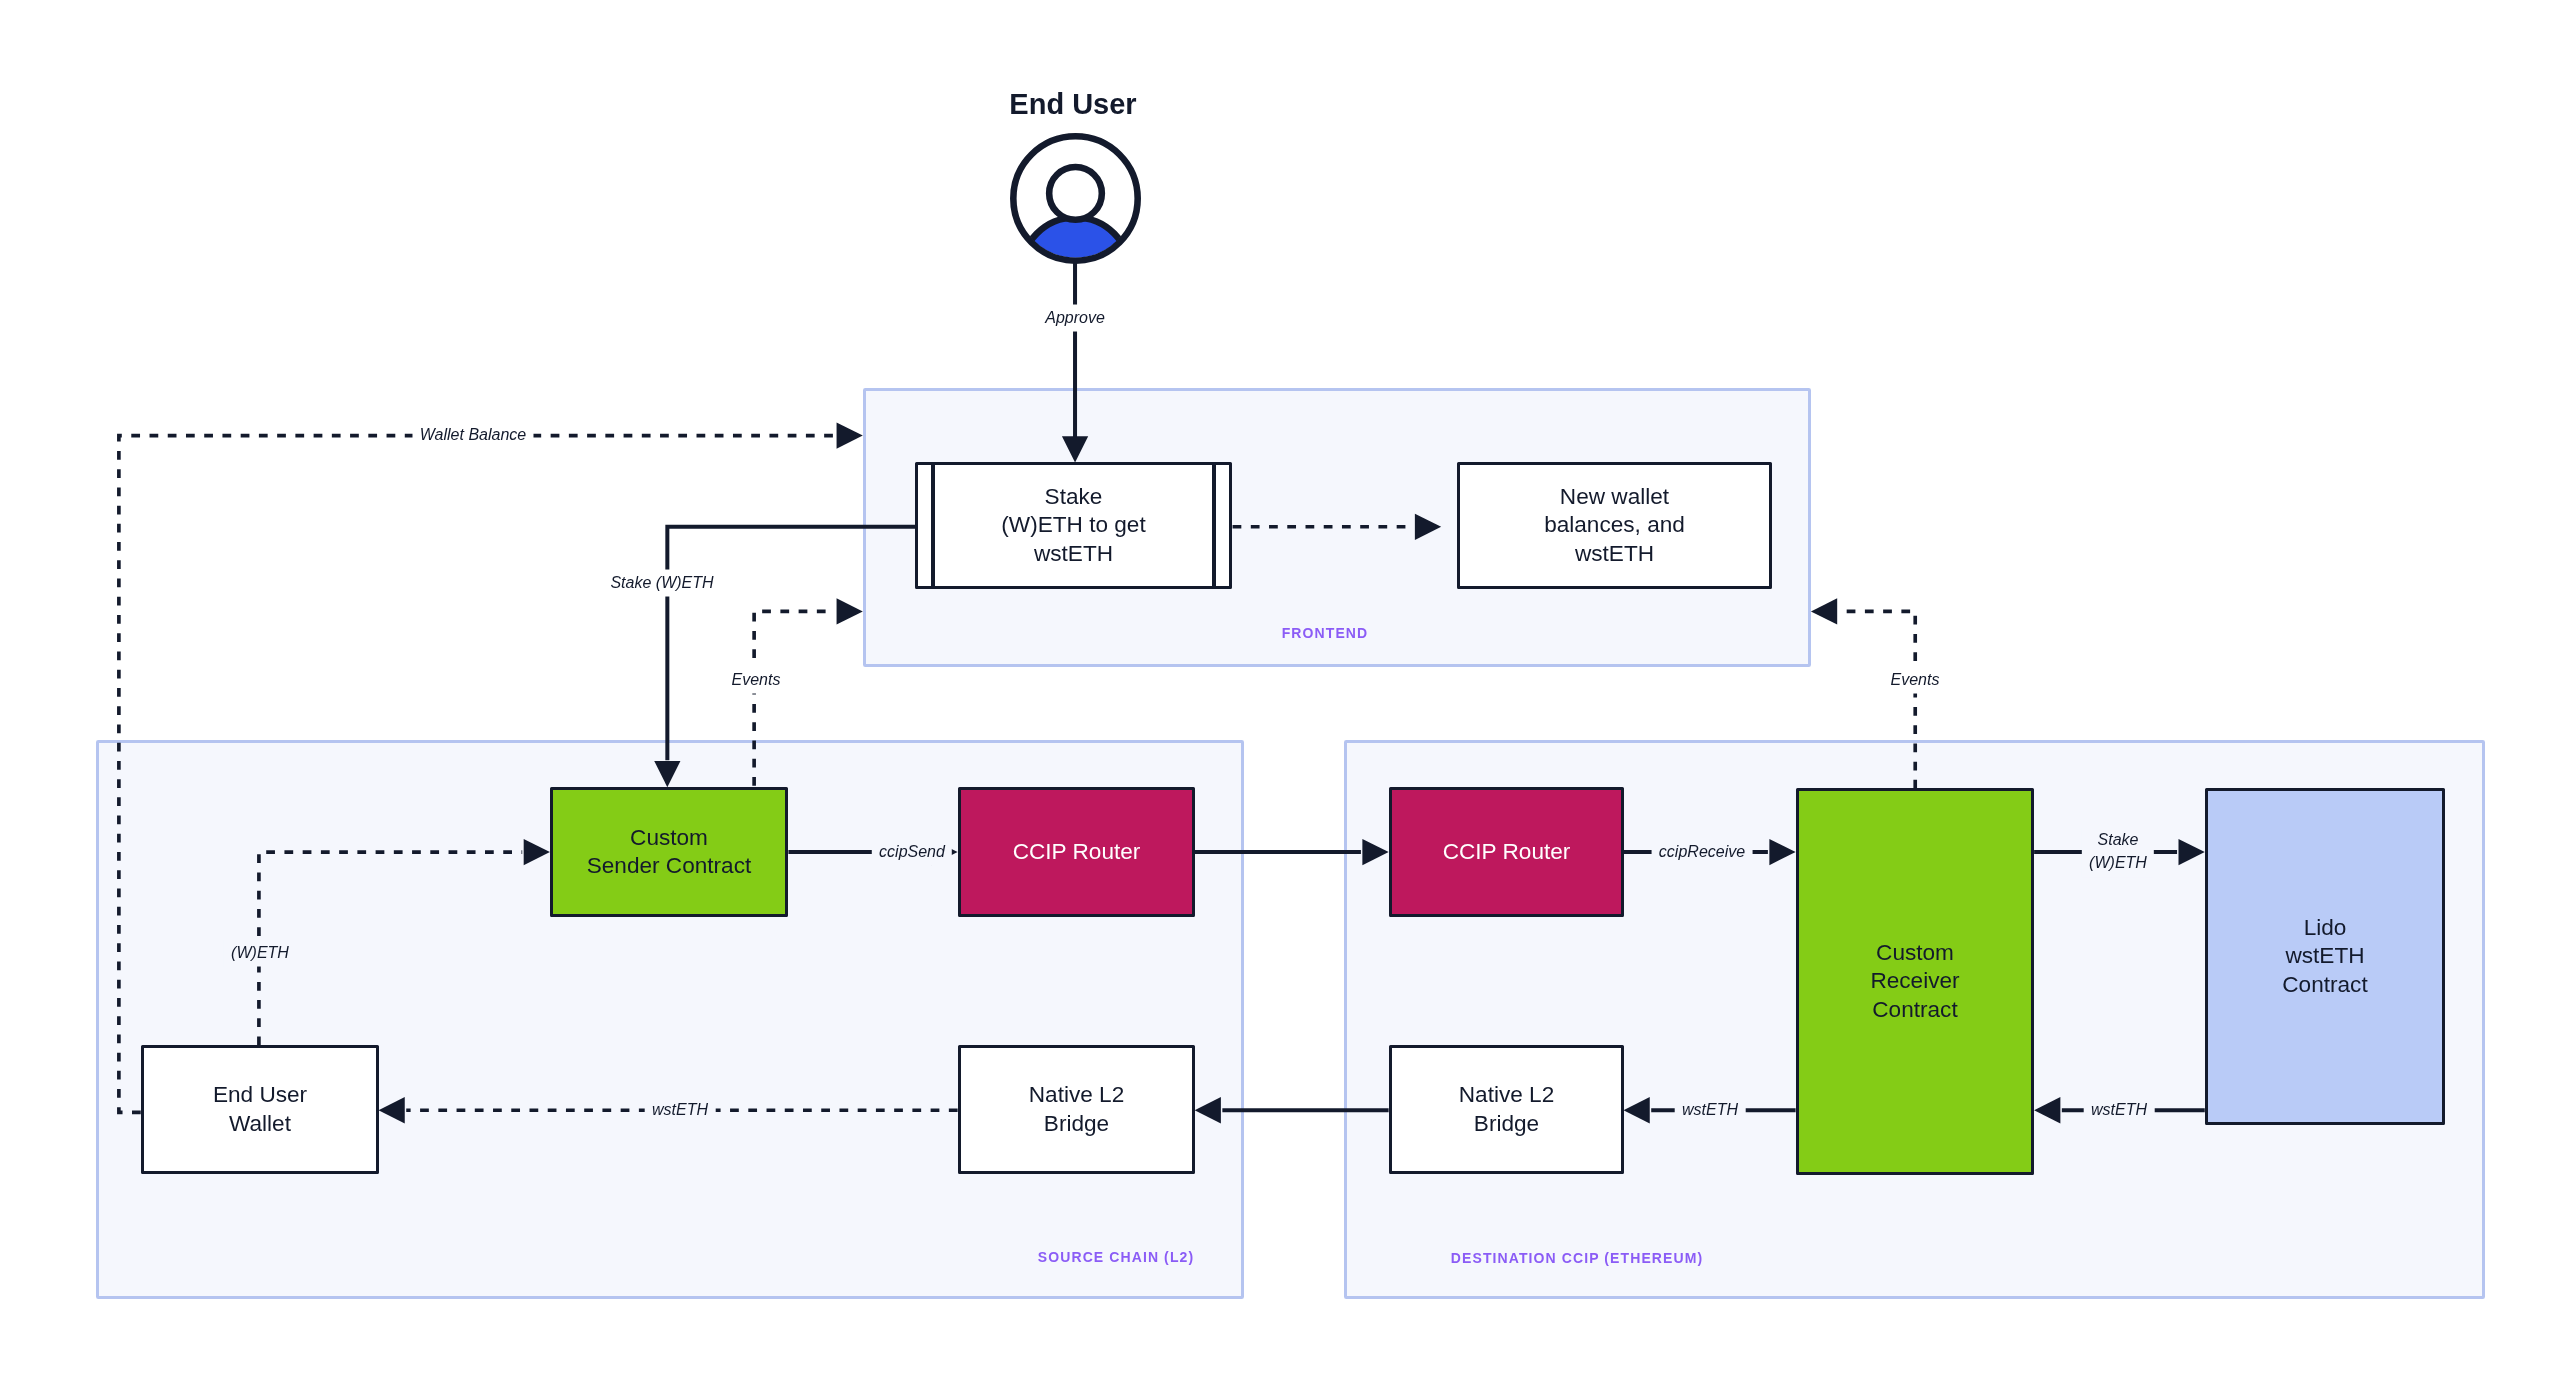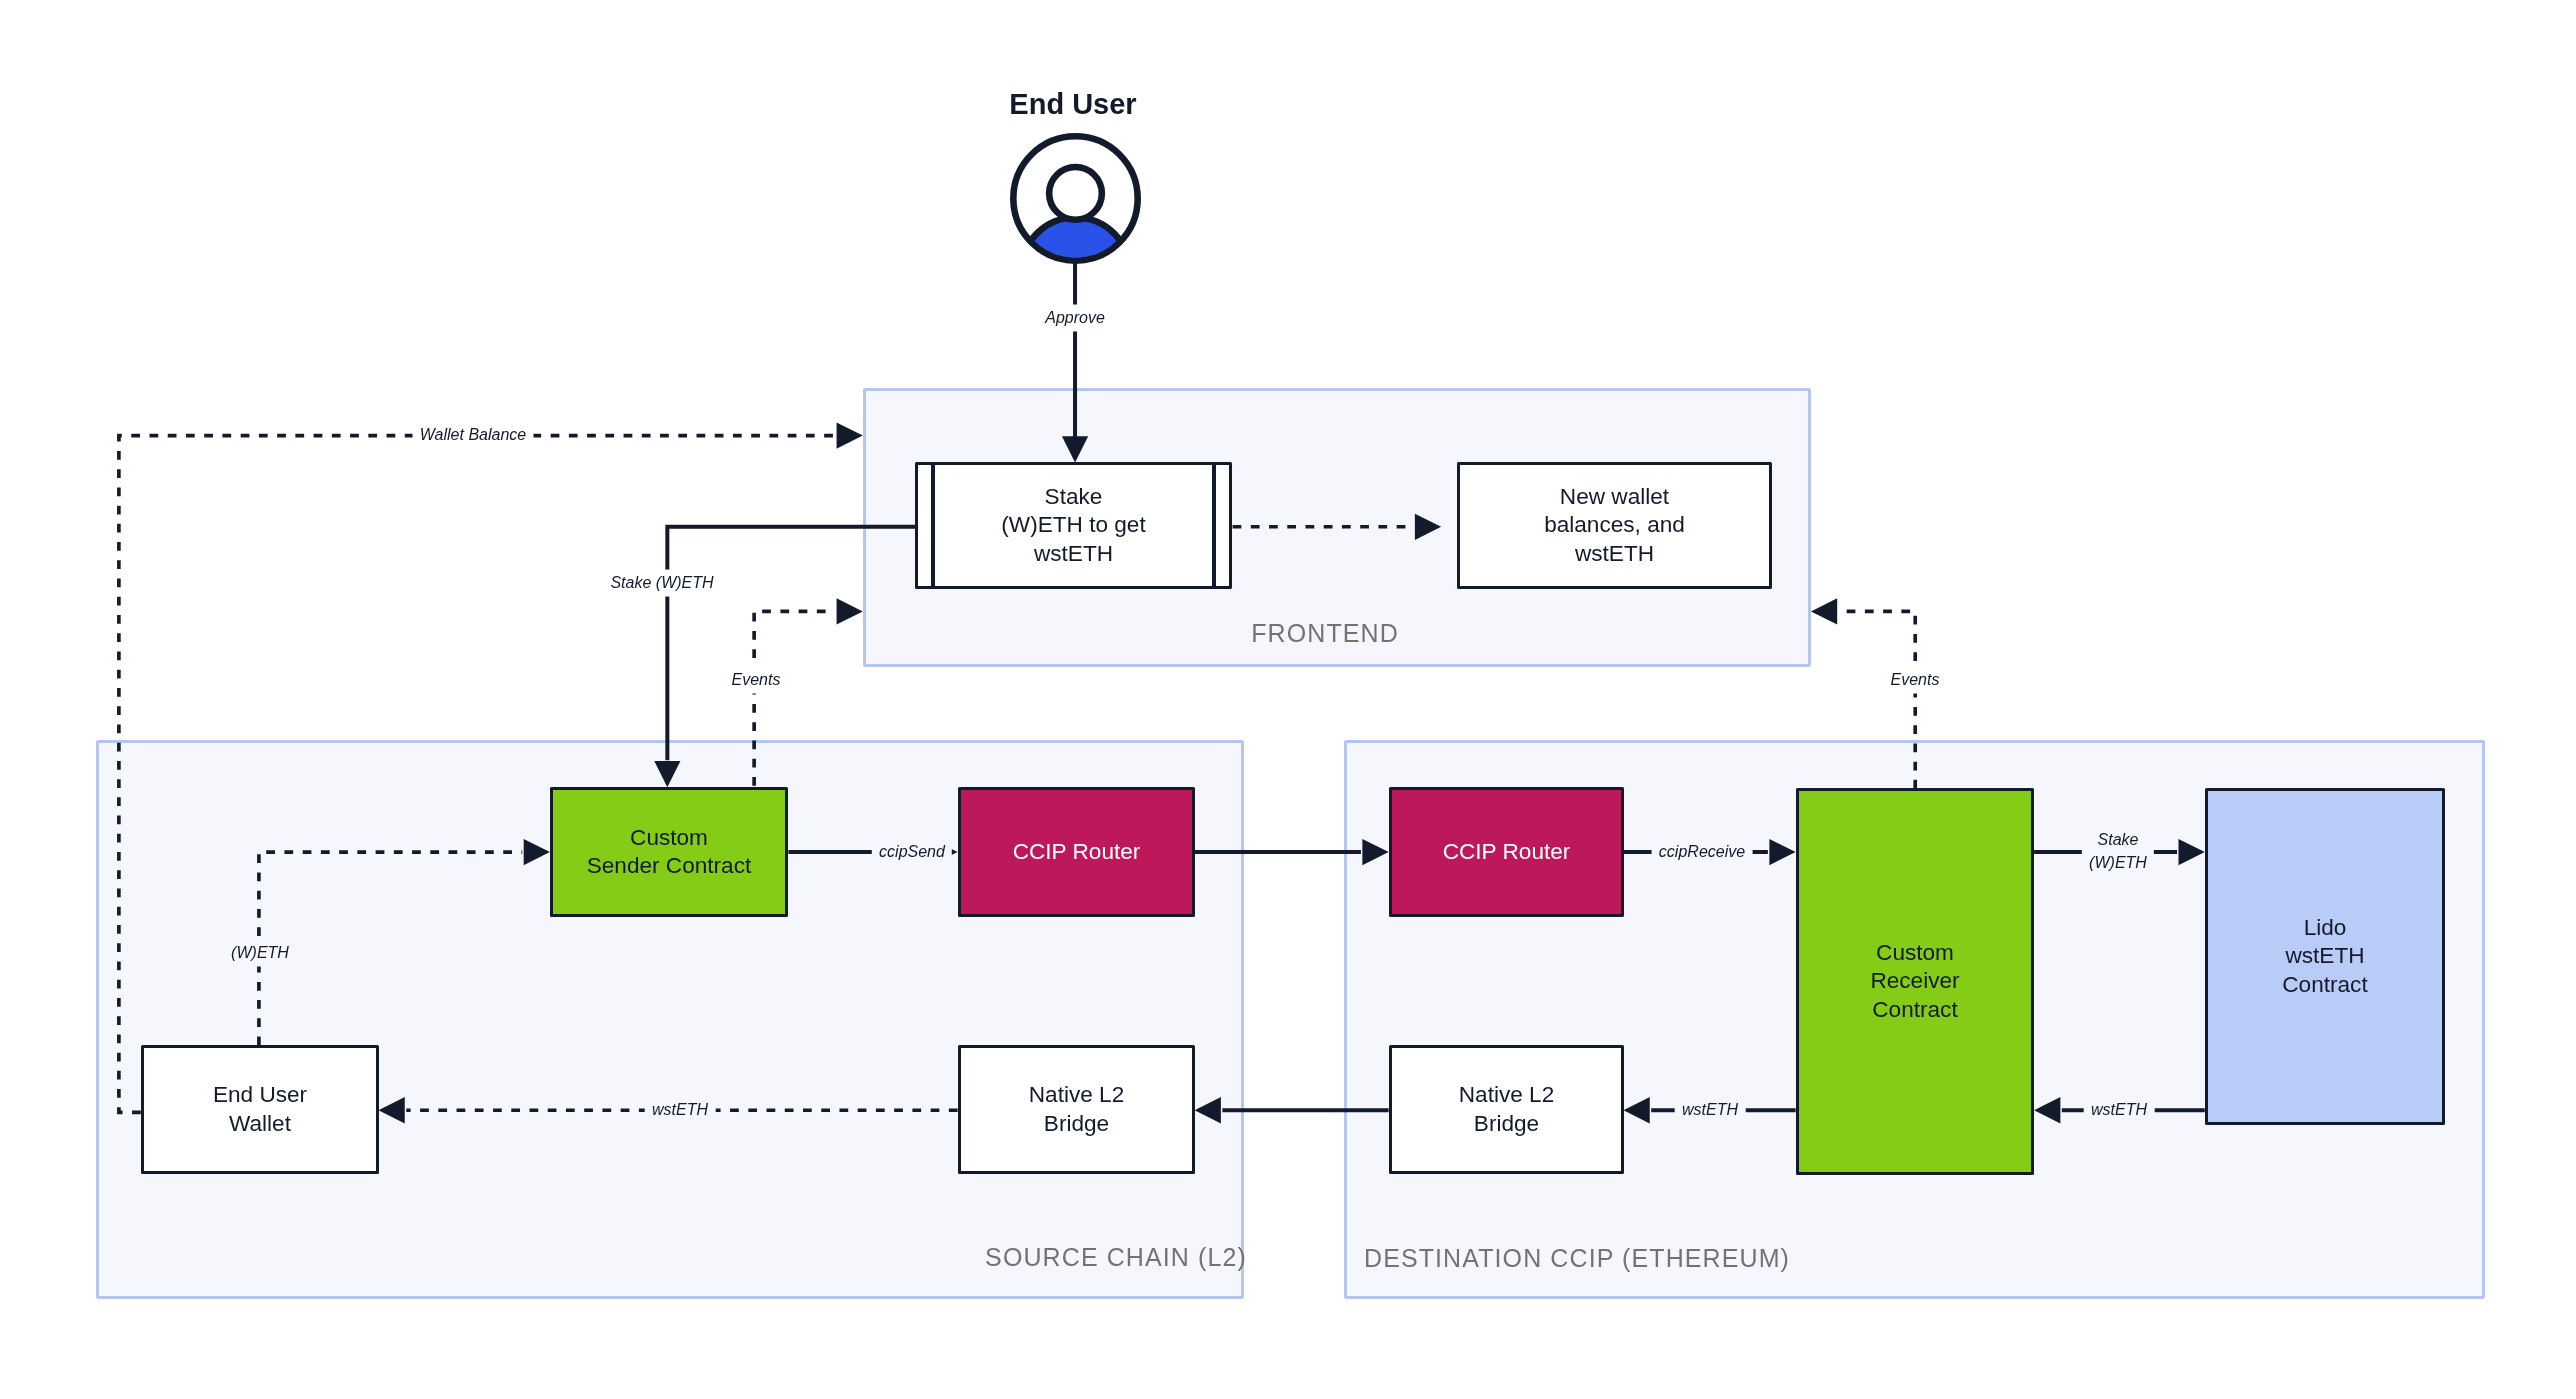--- a/index.html
+++ b/index.html
@@ -15,24 +15,24 @@
     position:absolute;
     background:#F5F7FD;
     border:3.6px solid #B5C4F0;
     border-radius:2.2px;
     box-sizing:border-box;
     z-index:1;
   }
   .container-label{
     position:absolute;
     transform:translate(-50%,-50%);
-    font-size:25px;
-    font-weight:normal;
+    font-size:14px;
+    font-weight:bold;
     letter-spacing:1.1px;
-    color:#737373;
+    color:#8b5cf6;
     white-space:nowrap;
     z-index:4;
   }
   svg.wires{position:absolute;left:0;top:0;z-index:2;}
   .node{
     position:absolute;
     box-sizing:border-box;
     border:3.6px solid #131A2C;
     border-radius:1.5px;
     background:#ffffff;

